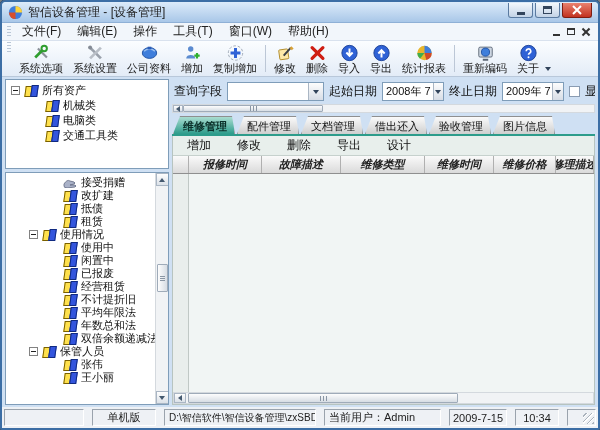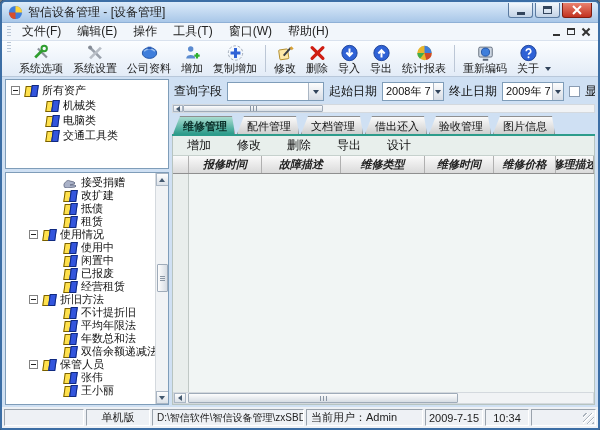--- a/index.html
+++ b/index.html
@@ -121,21 +121,21 @@
   .gridheader { height:18px; flex:0 0 18px; display:flex;
     background:linear-gradient(#fafafa,#dadada); border-bottom:1px solid #8f8f8f; }
   .gh { border-right:1px solid #b0b0b0; font-size:11px; font-weight:bold; color:#222;
     display:flex; align-items:center; justify-content:center; overflow:hidden; white-space:nowrap;font-style:italic; }
   .gh0 { flex:0 0 16px; } .gh1 { flex:0 0 73px; } .gh2 { flex:0 0 79px; } .gh3 { flex:0 0 84px; }
   .gh4 { flex:0 0 69px; } .gh5 { flex:0 0 62px; } .gh6 { flex:1; }
   .gridbody { flex:1; background:#f1f5f4; display:flex; min-height:0; }
   .gb0 { width:16px; flex:0 0 16px; background:#e9eeec; border-right:1px solid #c0c8c5; }
 
   
-  .statusbar { height:21px; flex:0 0 21px; background:#eef1f5; display:flex; gap:2px;
+  .statusbar { height:21px; flex:0 0 21px; background:#eef1f5; display:flex; gap:8px;
     align-items:stretch; padding:2px 2px; font-size:11px; color:#222; }
   .sp { border:1px solid; border-color:#9aa3ad #fff #fff #9aa3ad; background:#eef1f5;
     display:flex; align-items:center; padding:0 4px; overflow:hidden; white-space:nowrap; }
   .sp.c { justify-content:center; }
   .sp0 { flex:0 0 80px; } .sp1 { flex:0 0 64px; } .sp2 { flex:0 0 152px; font-size:10px; }
   .sp3 { flex:0 0 117px; } .sp4 { flex:0 0 58px; } .sp5 { flex:0 0 44px; } .sp6 { flex:1; position:relative; }
   .rgrip { position:absolute; right:1px; bottom:1px; width:11px; height:11px;
     background:repeating-linear-gradient(135deg, transparent 0 2px, #aab3bd 2px 3px, #fff 3px 4px); }
 </style>
 </head>
@@ -357,26 +357,20 @@
             <span class="ind2"></span>
             <span class="book"></span>
             <span>已报废</span>
           </div>
         <div class="trow">
             <span class="ind2"></span>
             <span class="book"></span>
             <span>经营租赁</span>
           </div>
         <div class="trow">
-          <span class="ind0s"></span>
-            <span class="exp"></span>
-          <span class="book"></span>
-          <span>折旧方法</span>
-        </div>
-        <div class="trow">
             <span class="ind2"></span>
             <span class="book"></span>
             <span>不计提折旧</span>
           </div>
         <div class="trow">
             <span class="ind2"></span>
             <span class="book"></span>
             <span>平均年限法</span>
           </div>
         <div class="trow">

